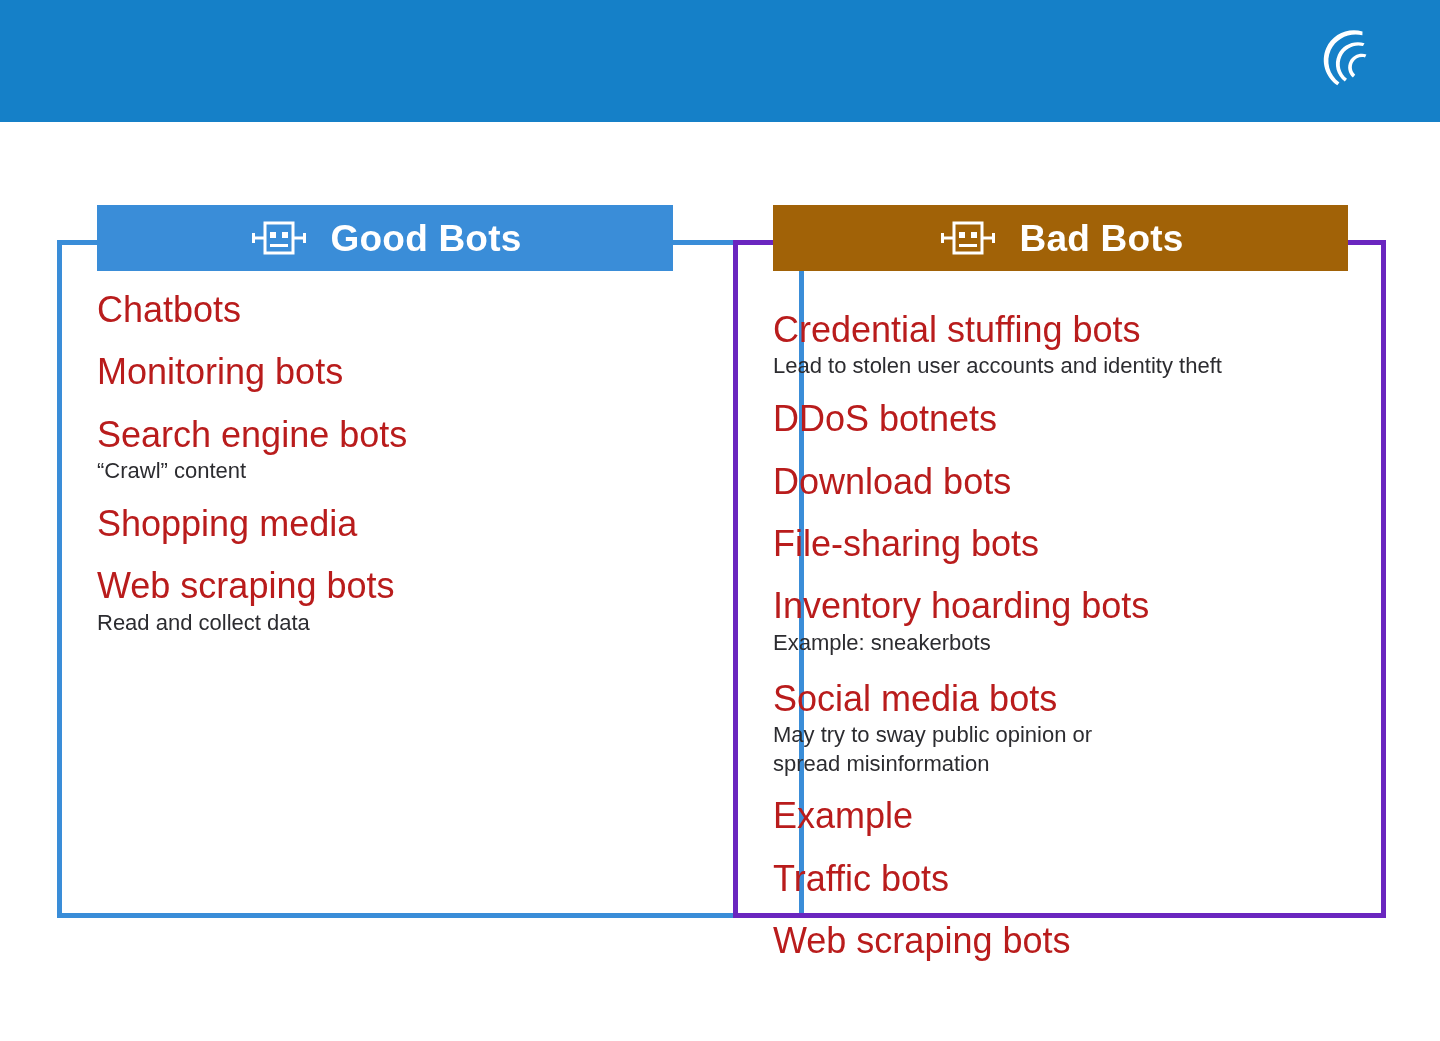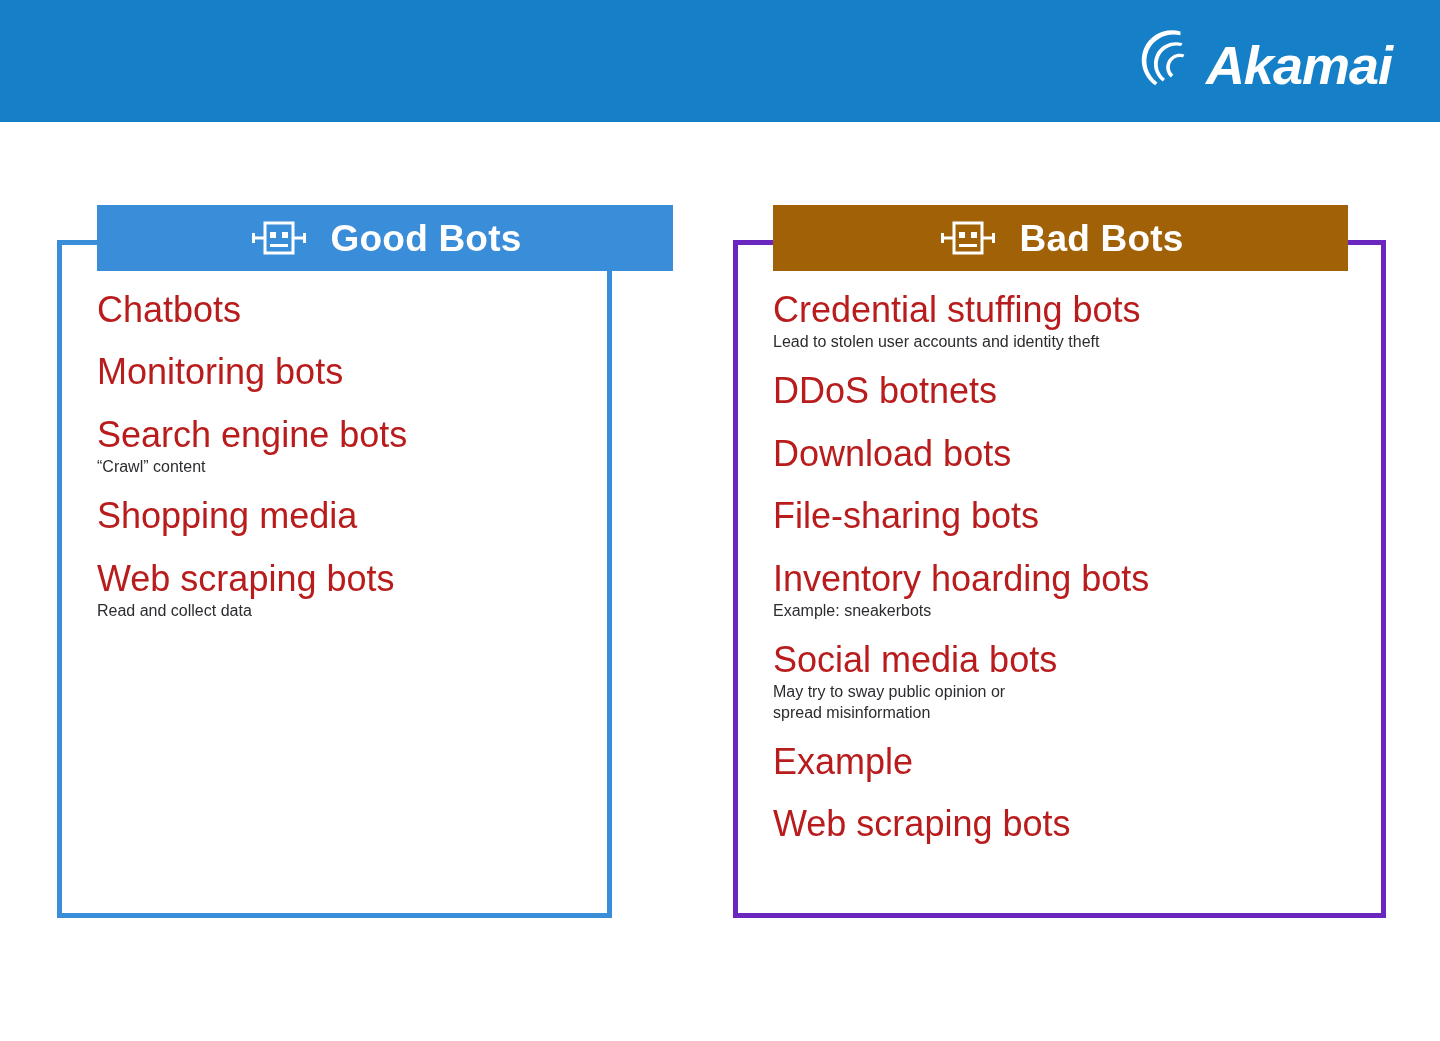--- a/index.html
+++ b/index.html
@@ -88,21 +88,21 @@
     width: 60px;
     height: 34px;
     display: block;
     flex: none;
   }
 
   
   #panel-good {
     left: 57px;
     top: 205px;
-    width: 555px;
+    width: 747px;
     height: 713px;
   }
   #panel-good .panel-frame {
     border-color: #3a8dd8;
   }
   #panel-good .panel-header {
     left: 40px;
     width: 576px;
     background: #3a8dd8;
   }
@@ -137,41 +137,41 @@
   .bot-item:last-child {
     margin-bottom: 0;
   }
   .bot-label {
     font-size: 36px;
     color: #b91c1c;
     line-height: 1.18;
     white-space: nowrap;
   }
   .bot-note {
-    font-size: 16px;
+    font-size: 22px;
     color: #2c2c30;
     line-height: 1.3;
     margin-top: 1px;
     white-space: pre-line;
   }
   .bot-item.has-note {
     margin-bottom: 17px;
+    margin-top: 20px;
   }
 </style>
 </head>
 <body>
 
 <div class="top-banner">
   <div class="logo-wrap">
     <svg class="logo-mark" viewBox="0 0 74 74">
       <path fill="#ffffff" d="M44.5 7.5C29.8 3.2 14.2 10.4 8.2 24.2 2.4 37.6 7.3 53.3 19.3 61.2l2.1-2.6C11.3 51 7.5 37.6 12.7 26.1 18.1 14.1 31.8 8.1 44.4 11.2z"></path>
       <path fill="#ffffff" d="M46.5 19.2C35.9 15.9 24.5 20.8 19.9 30.7c-4.4 9.5-1.3 20.7 6.9 26.7l2.2-2.7c-6.7-5.2-9.2-14.4-5.6-22.3 3.8-8.3 12.9-12.5 21.6-10.4z"></path>
       <path fill="#ffffff" d="M48.4 30.4c-6.4-2.1-13.4.6-16.6 6.5-3.1 5.6-1.7 12.5 3.1 16.6l2.3-2.8c-3.5-3.2-4.4-8.3-2.1-12.4 2.3-4.2 7.3-6.1 11.9-4.8z"></path>
     </svg>
-    <span class="logo-word">Akamai</span>
   </div>
 </div>
 
 <div class="panel" id="panel-good">
   <div class="panel-frame"></div>
   <div class="panel-header">
     <svg class="bot-icon" viewBox="0 0 60 34">
       <rect x="16" y="2" width="28" height="30" fill="none" stroke="#ffffff" stroke-width="3"></rect>
       <rect x="21" y="11" width="6" height="6" fill="#ffffff"></rect>
       <rect x="33" y="11" width="6" height="6" fill="#ffffff"></rect>
@@ -239,16 +239,19 @@
     </div>
     <div class="bot-item has-note">
       <div class="bot-label">Social media bots</div>
       <div class="bot-note">May try to sway public opinion or
 spread misinformation</div>
     </div>
     <div class="bot-item">
       <div class="bot-label">Example</div>
     </div>
     <div class="bot-item">
+      <div class="bot-label">Traffic bots</div>
+    </div>
+    <div class="bot-item">
       <div class="bot-label">Web scraping bots</div>
     </div>
   </div>
 </div>
 
 </body></html>

